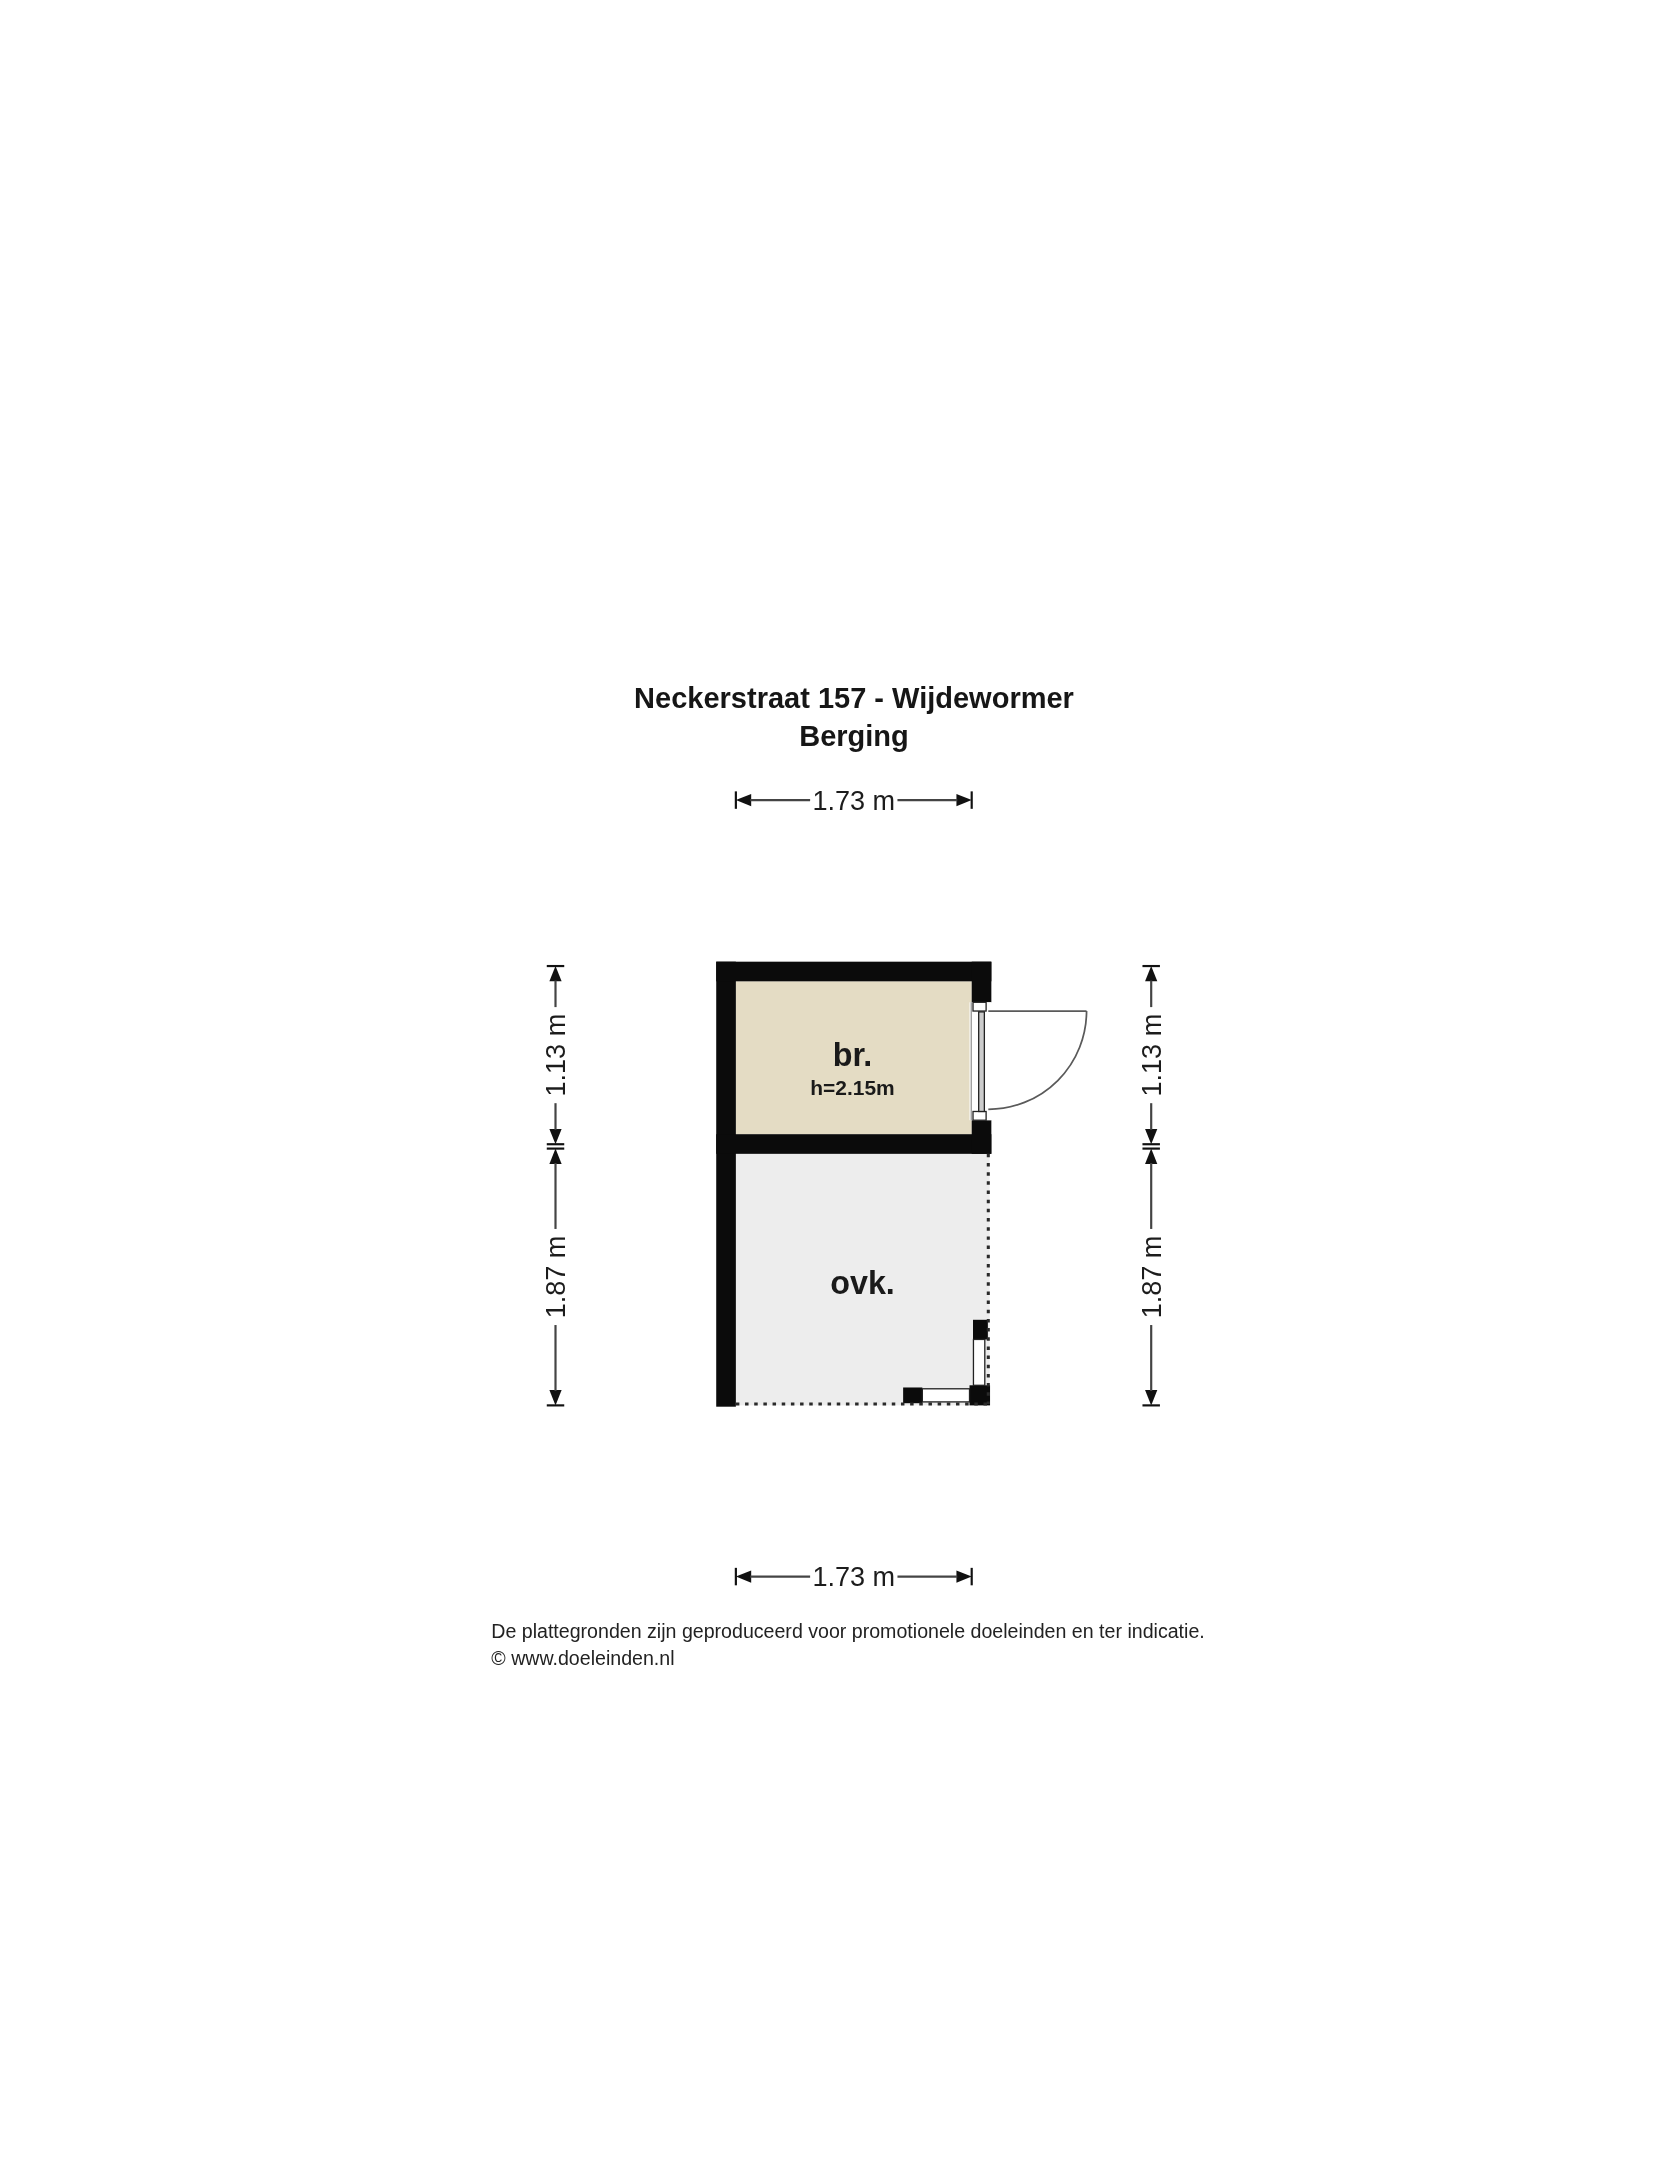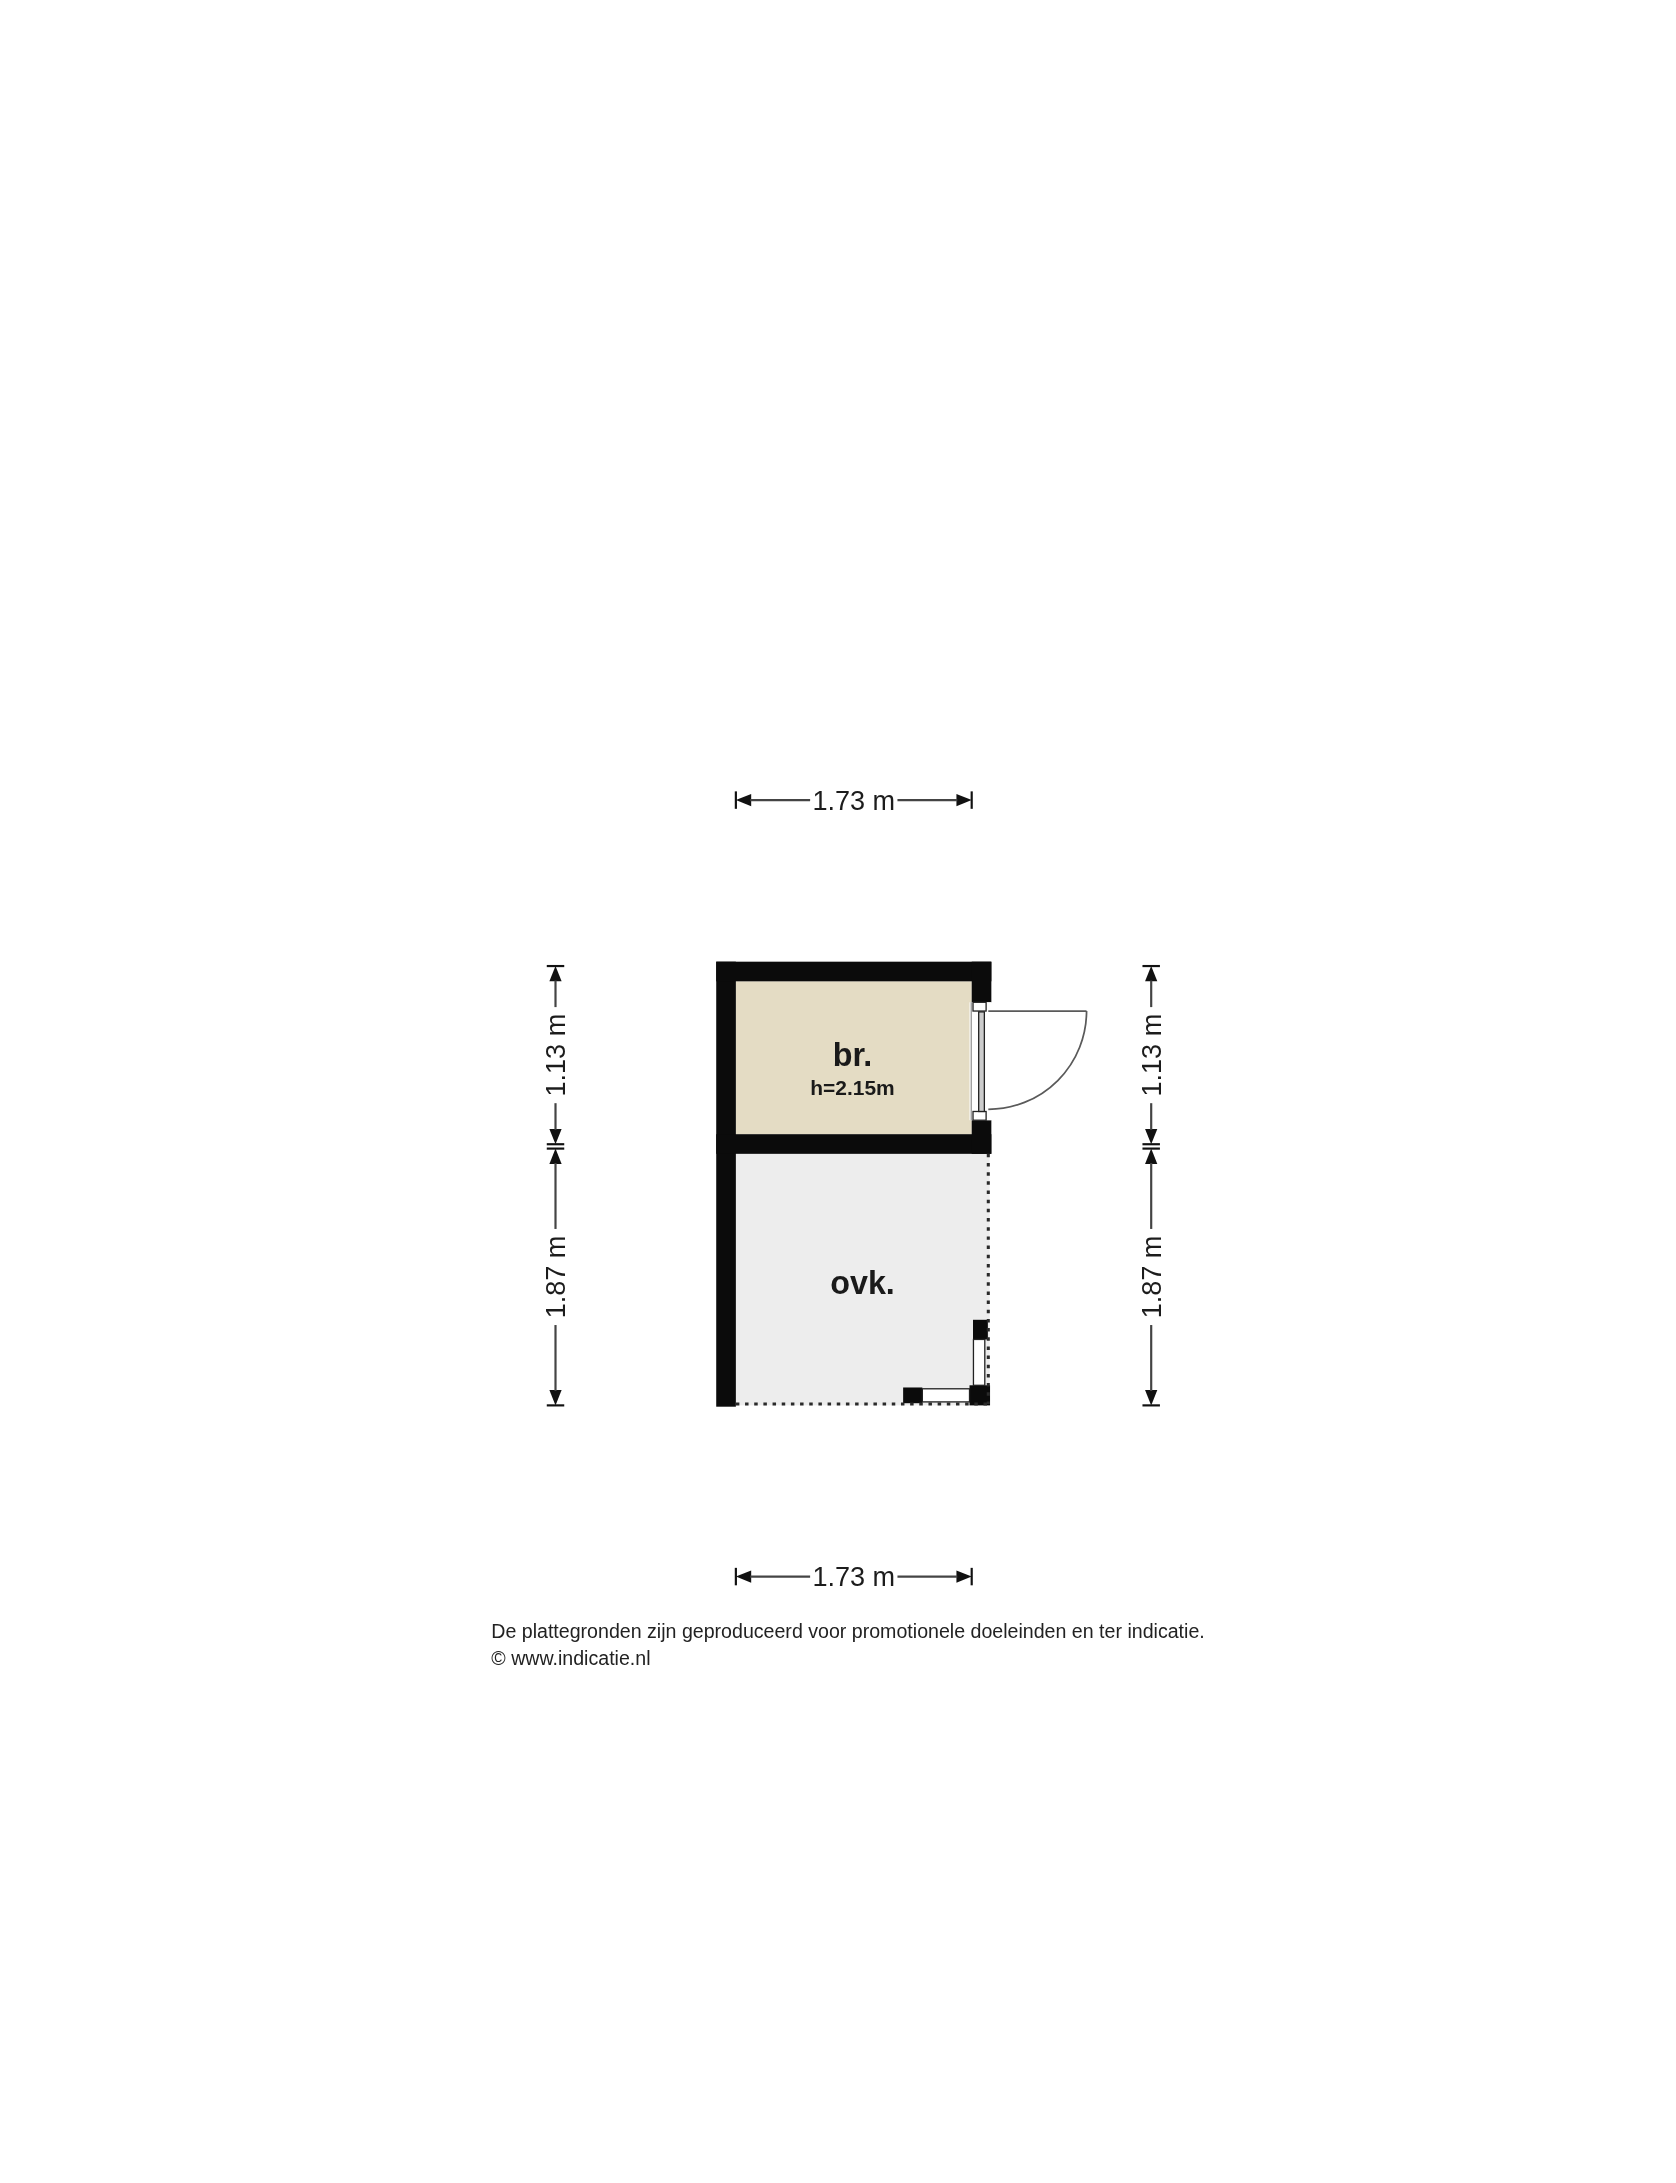--- a/index.html
+++ b/index.html
@@ -15,20 +15,24 @@
   .dim-text{font-size:62px;fill:#1c1c1c;}
   .room-label{font-size:74px;font-weight:bold;fill:#1a1a1a;}
   .room-sub{font-size:48px;font-weight:bold;fill:#1a1a1a;}
   text{font-family:"Liberation Sans",sans-serif;}
 </style>
 </head>
 <body>
 
 <div class="page">
 
+  <div class="title">
+    <div>Neckerstraat 157 - Wijdewormer</div>
+    <div>Berging</div>
+  </div>
 
   <svg class="plan" width="1677" height="2371" viewBox="0 0 3840 5429">
 
     <rect x="1685" y="2247" width="540" height="350" fill="#e4dcc4"></rect>
     <rect x="1685" y="2642" width="581" height="576" fill="#ededed"></rect>
 
     <g fill="#0b0b0b">
       <rect x="1640" y="2202" width="45" height="1019"></rect>
       <rect x="1640" y="2202" width="630" height="45"></rect>
       <rect x="1640" y="2597" width="630" height="45"></rect>
@@ -117,17 +121,17 @@
       <text x="2636" y="2924" transform="rotate(-90 2636 2924)" text-anchor="middle" dominant-baseline="central" class="dim-text">1.87 m</text>
     </g>
 
     <text x="1952" y="2440" text-anchor="middle" class="room-label">br.</text>
     <text x="1952" y="2508" text-anchor="middle" class="room-sub">h=2.15m</text>
     <text x="1975" y="2962" text-anchor="middle" class="room-label">ovk.</text>
   </svg>
 
   <div class="footer">
     <div>De plattegronden zijn geproduceerd voor promotionele doeleinden en ter indicatie.</div>
-    <div>© www.indicatie.nl</div>
+    <div>© www.doeleinden.nl</div>
   </div>
 
 </div>
 
 
 </body></html>

